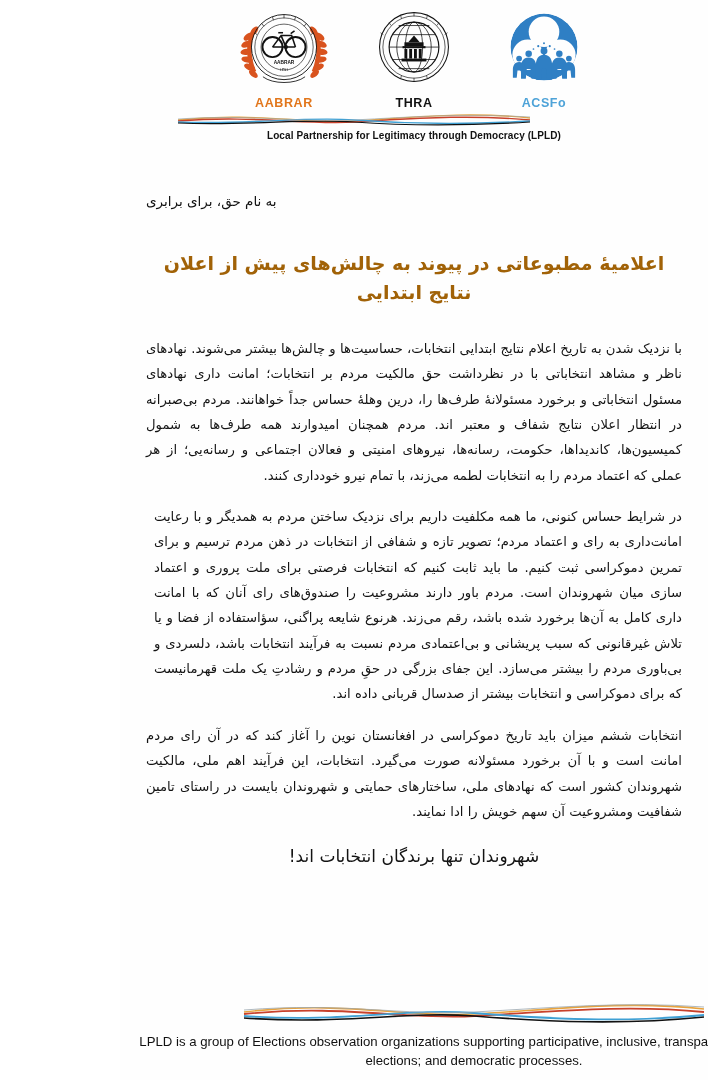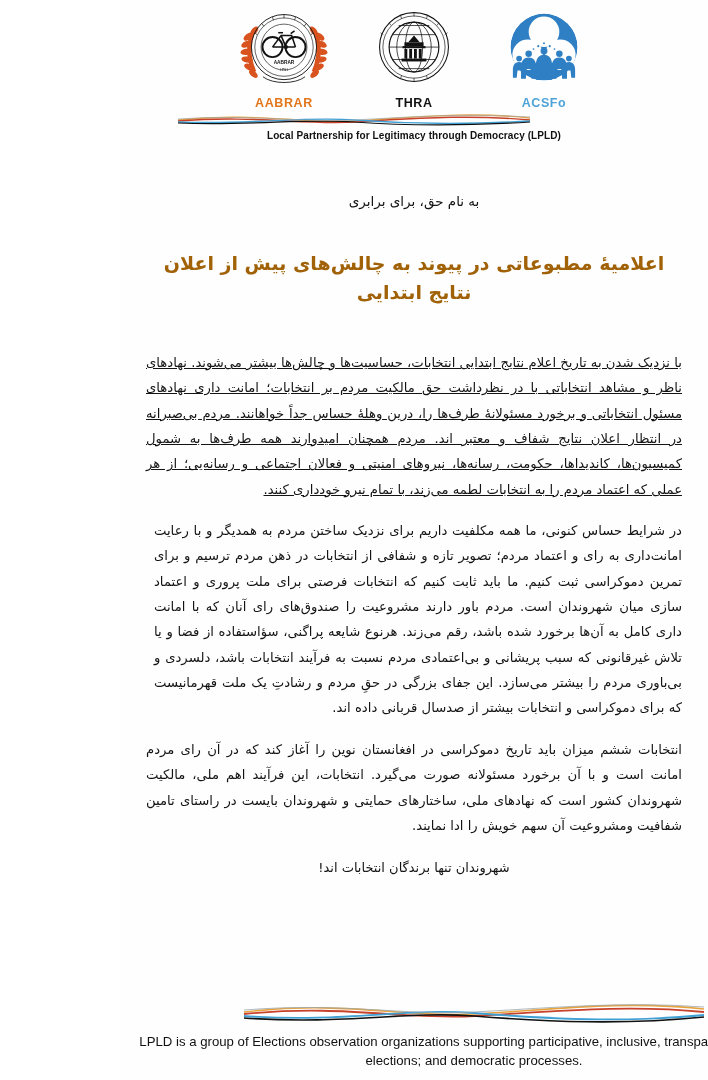--- a/index.html
+++ b/index.html
@@ -72,21 +72,21 @@
     letter-spacing: 0.1px;
     direction: ltr;
   }
 
   
   .body-area {
     padding: 0 26px;
     direction: rtl;
   }
   .bismillah {
-    text-align: center;
+    text-align: left;
     font-size: 13.5px;
     margin-top: 52px;
     font-family: "DejaVu Sans", sans-serif;
     color: #111;
   }
   .doc-title {
     text-align: center;
     font-size: 19px;
     font-weight: bold;
     margin-top: 40px;
@@ -97,27 +97,27 @@
   }
   .para {
     font-size: 13.2px;
     line-height: 1.92;
     text-align: justify;
     text-align-last: right;
     margin: 0;
     color: #131313;
     font-family: "DejaVu Sans", sans-serif;
   }
-  .para-1 { margin-top: 44px; text-decoration: underline; }
+  .para-1 { margin-top: 30px; }
   .para-2 { margin-top: 16px; margin-left: 8px; }
   .para-3 { margin-top: 16px; }
 
   .slogan {
     text-align: center;
-    font-size: 13px;
+    font-size: 17px;
     margin-top: 22px;
     color: #131313;
   }
   .signoff {
     margin-top: 20px;
     text-align: right;
     font-size: 13.2px;
     line-height: 2.0;
     color: #131313;
   }

